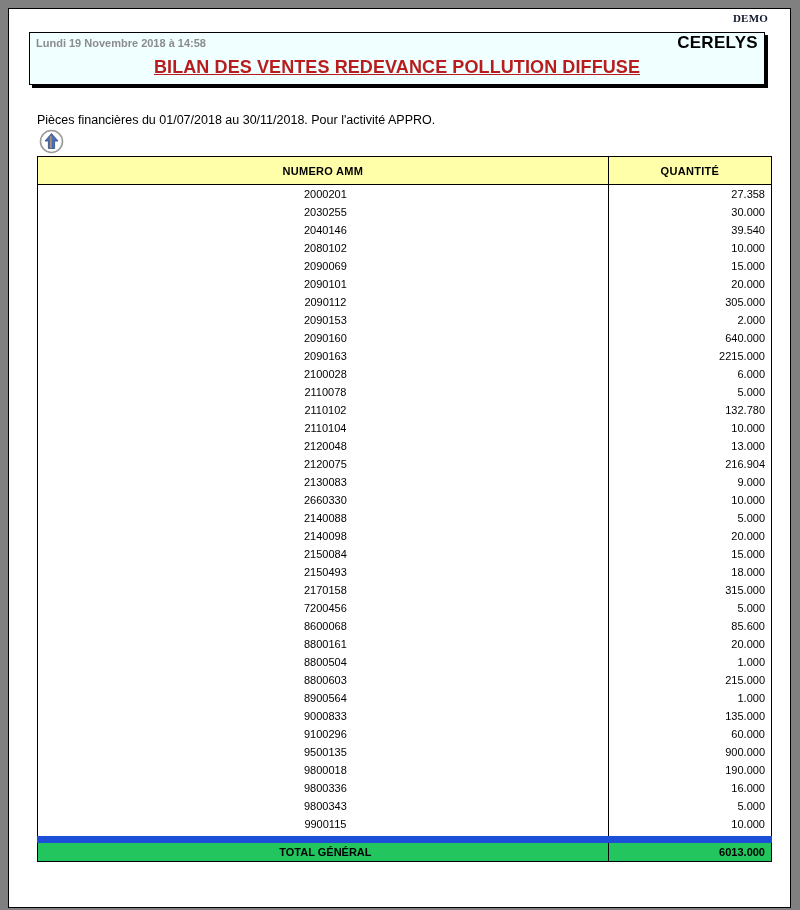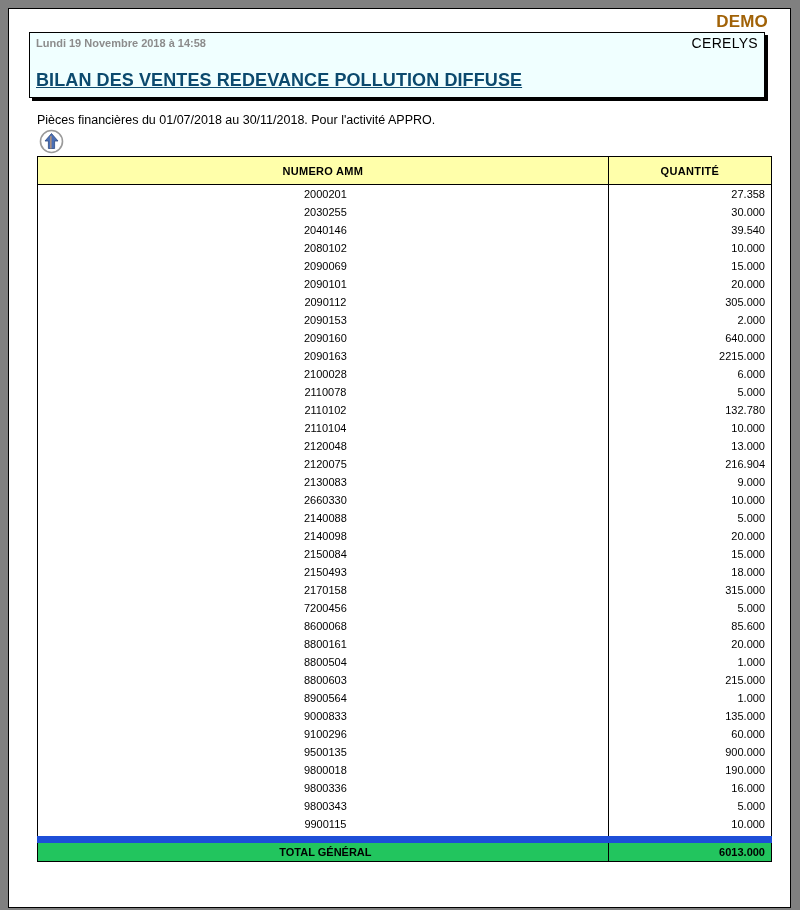--- a/index.html
+++ b/index.html
@@ -31,24 +31,25 @@
     border: 1px solid #000000;
     box-sizing: border-box;
     overflow: hidden;
   }
 
   
   .demo-mark {
     position: absolute;
     right: 22px;
     top: 3px;
-    color: #a16207;
-    font-size: 17px;
+    color: #0f172a;
+    font-size: 11px;
     font-weight: bold;
     letter-spacing: 0.2px;
+    font-family: Liberation Serif, serif;
   }
 
   
   .title-block {
     position: absolute;
     left: 20px;
     top: 23px;
     width: 736px;
     background: #f0ffff;
     border: 1px solid #000000;
@@ -62,32 +63,32 @@
     align-items: flex-start;
   }
   .report-date {
     color: #8c8c8c;
     font-size: 11px;
     font-weight: bold;
     line-height: 14px;
   }
   .company-name {
     color: #000000;
-    font-size: 14px;
-    font-weight: normal;
+    font-size: 17px;
+    font-weight: bold;
     line-height: 14px;
     letter-spacing: 0.3px;
   }
   .report-title {
-    text-align: left;
+    text-align: center;
     font-size: 18px;
     font-weight: bold;
-    color: #0c4a6e;
+    color: #b91c1c;
     text-decoration: underline;
-    margin-top: 19px;
+    margin-top: 6px;
     line-height: 22px;
     letter-spacing: 0.1px;
   }
 
   
   .filter-line {
     position: absolute;
     left: 28px;
     top: 104px;
     font-size: 12.5px;

